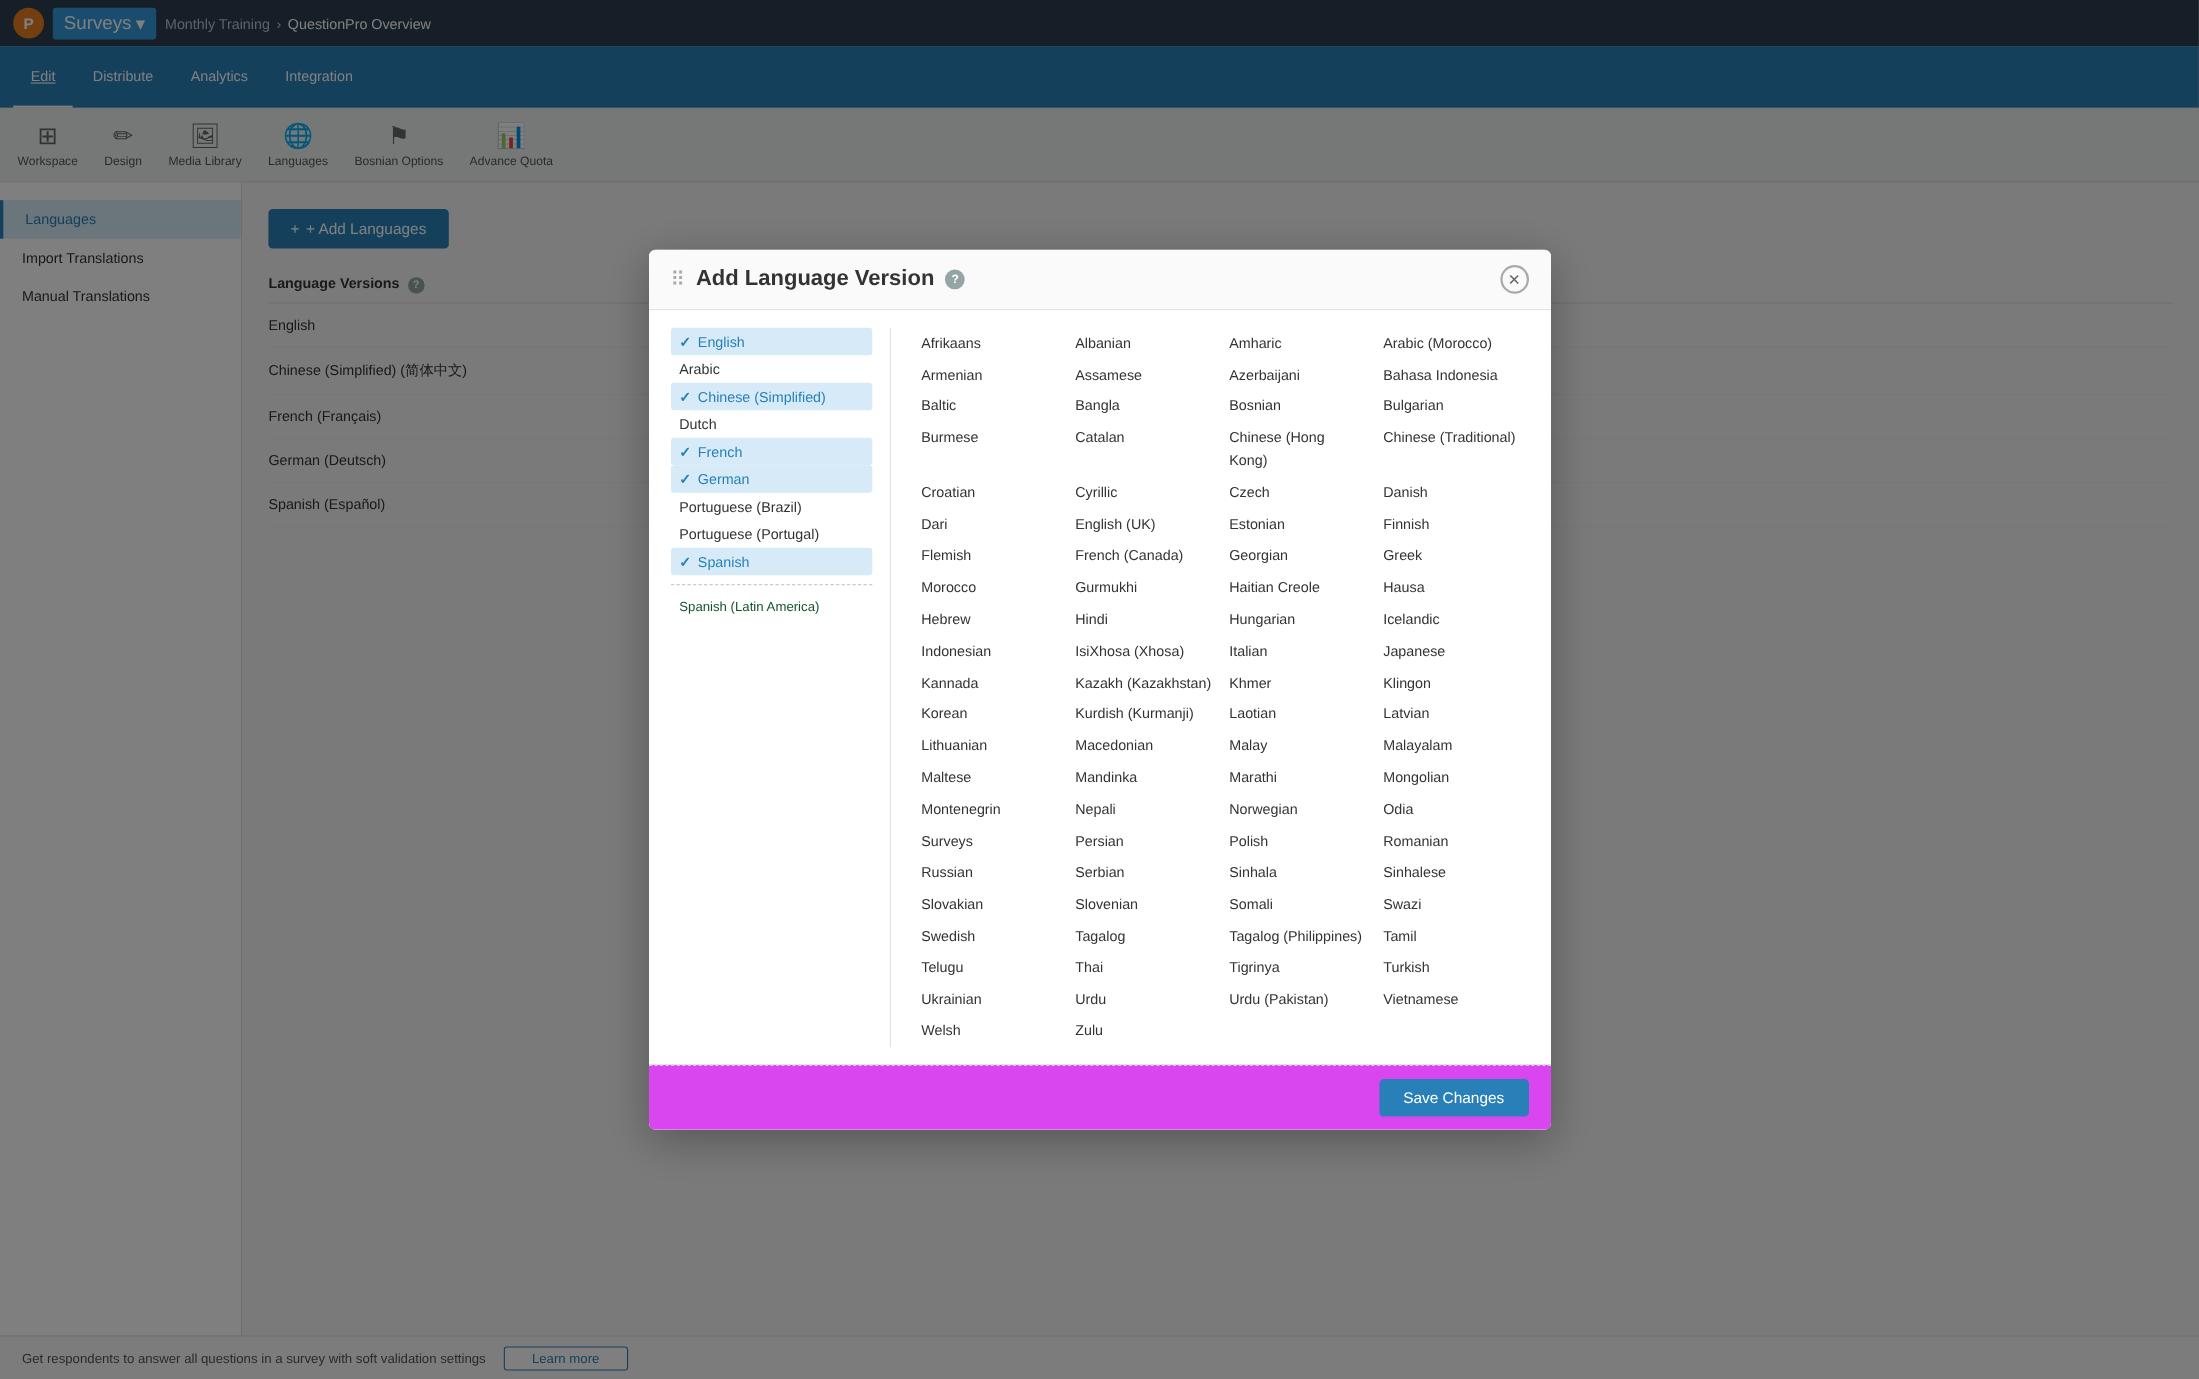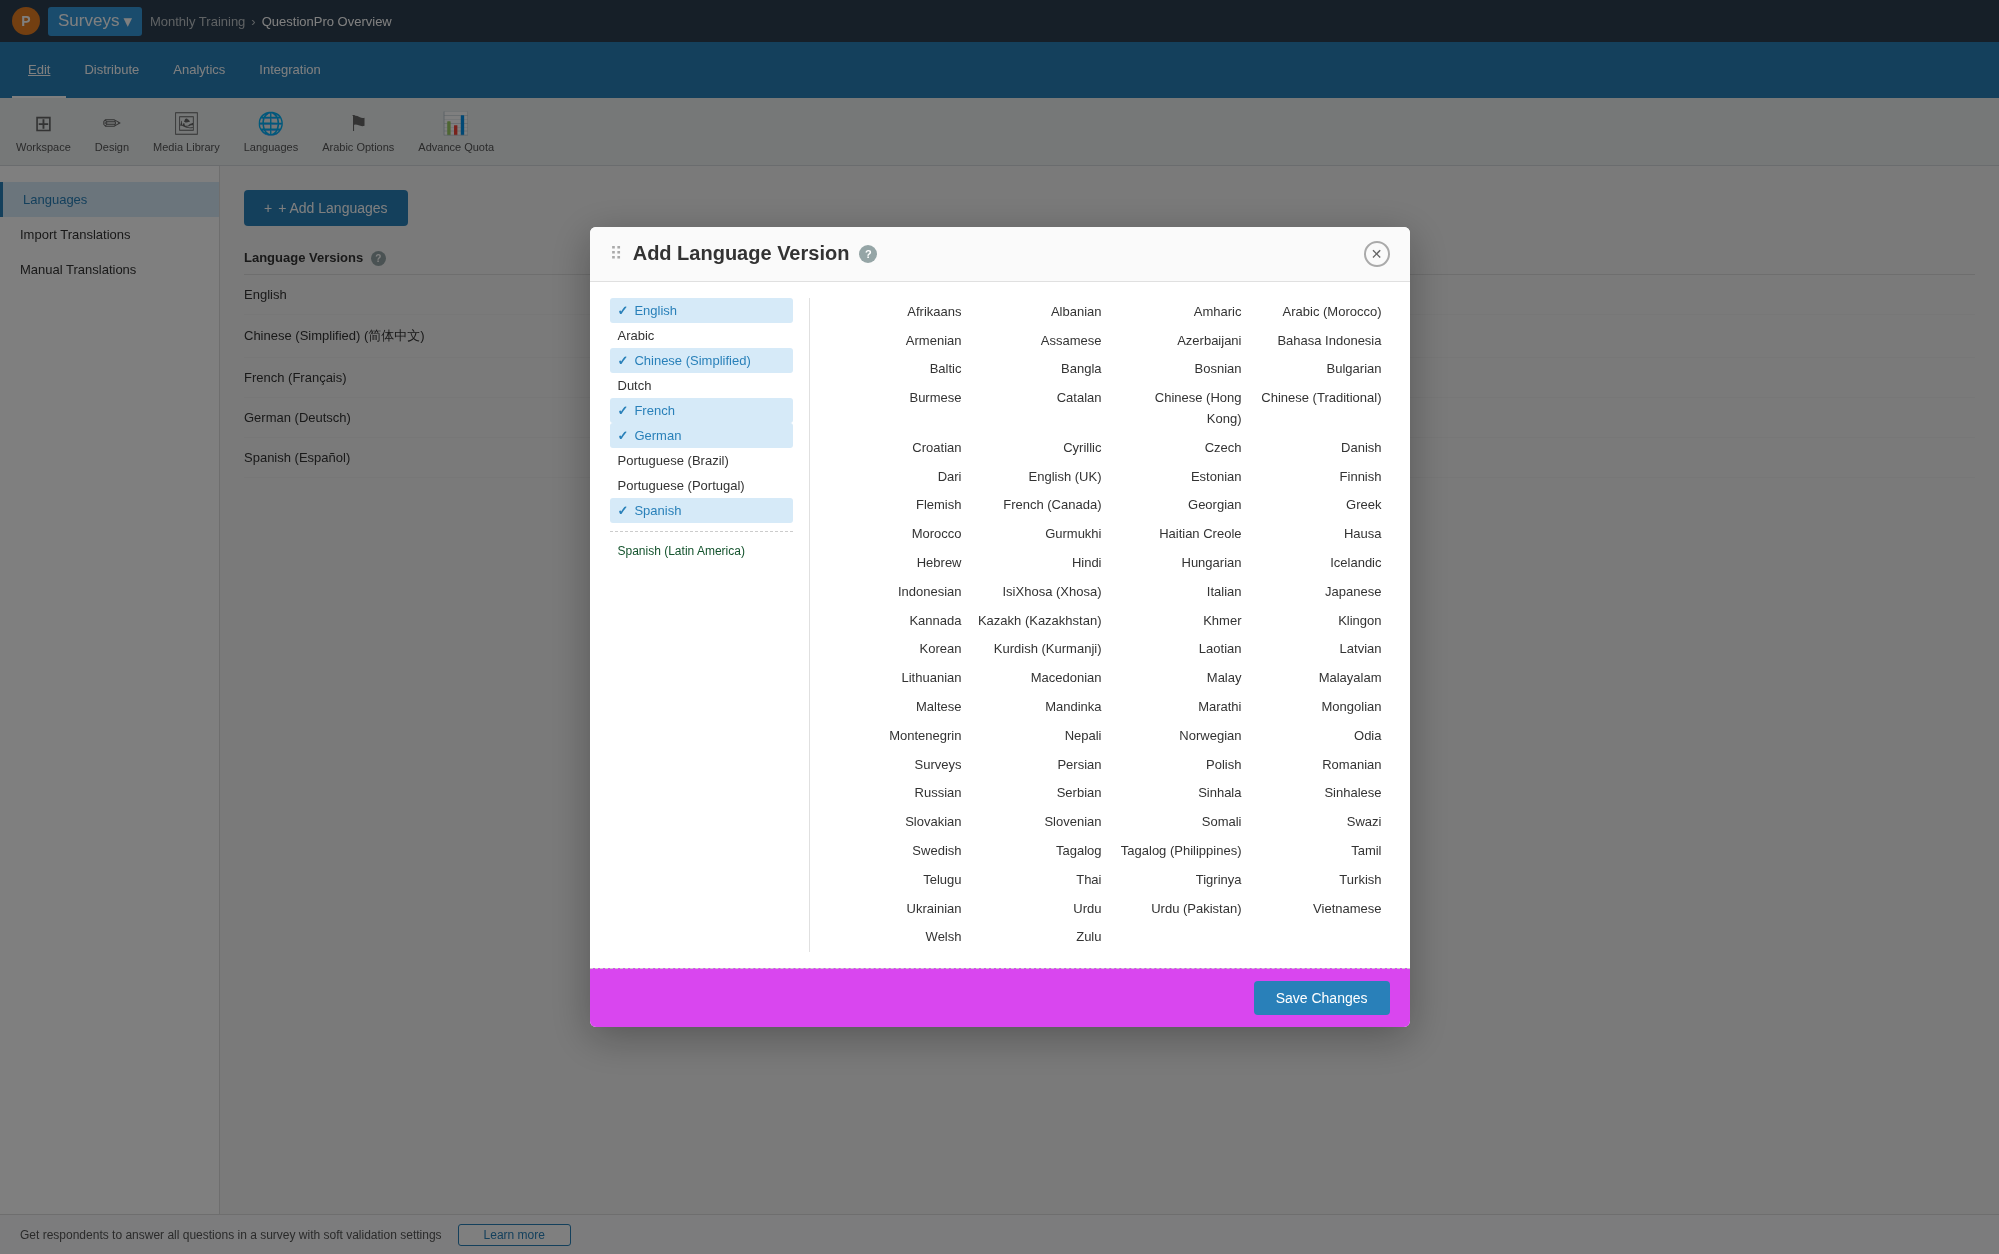--- a/index.html
+++ b/index.html
@@ -237,21 +237,20 @@
     .lang-subheader { font-size: 12px; color: #14532d; padding: 4px 8px; }
 
     
     .right-col {
       flex: 1;
       padding-left: 20px;
       display: grid;
       grid-template-columns: repeat(4, 1fr);
       gap: 0;
       align-content: start;
-      text-align: right;
     }
     .right-lang {
       padding: 4px 8px;
       font-size: 13px;
       color: #333;
       cursor: pointer;
       line-height: 1.6;
     }
 
     
@@ -316,21 +315,21 @@
   <div class="toolbar-item">
     <span class="toolbar-icon">🖼</span>
     <span>Media Library</span>
   </div>
   <div class="toolbar-item">
     <span class="toolbar-icon">🌐</span>
     <span>Languages</span>
   </div>
   <div class="toolbar-item">
     <span class="toolbar-icon">⚑</span>
-    <span>Arabic Options</span>
+    <span>Bosnian Options</span>
   </div>
   <div class="toolbar-item">
     <span class="toolbar-icon">📊</span>
     <span>Advance Quota</span>
   </div>
 </div>
 
 <div class="main">
 
   <div class="sidebar">

